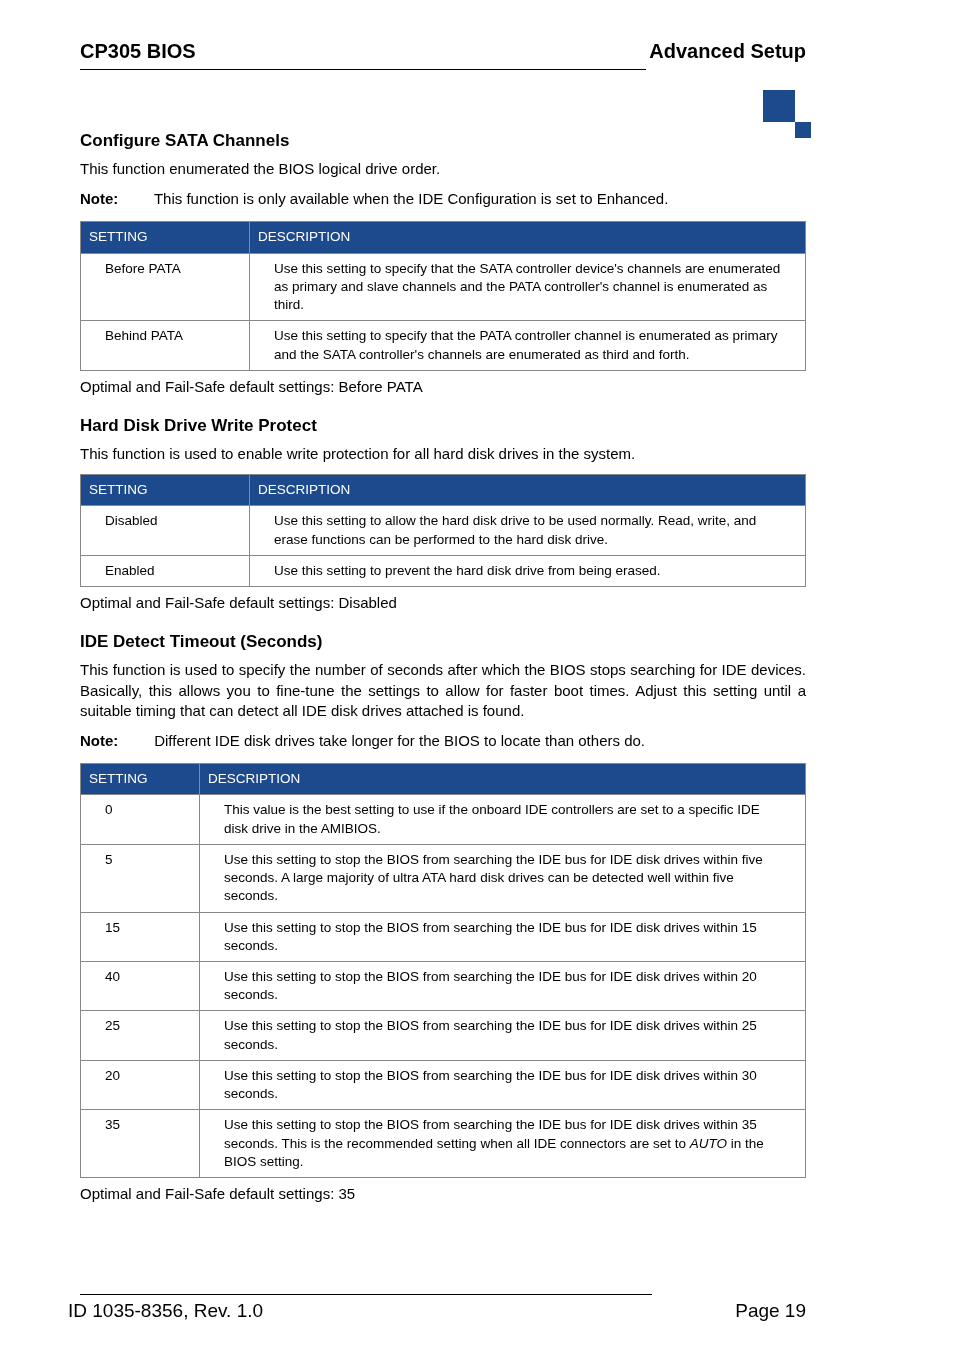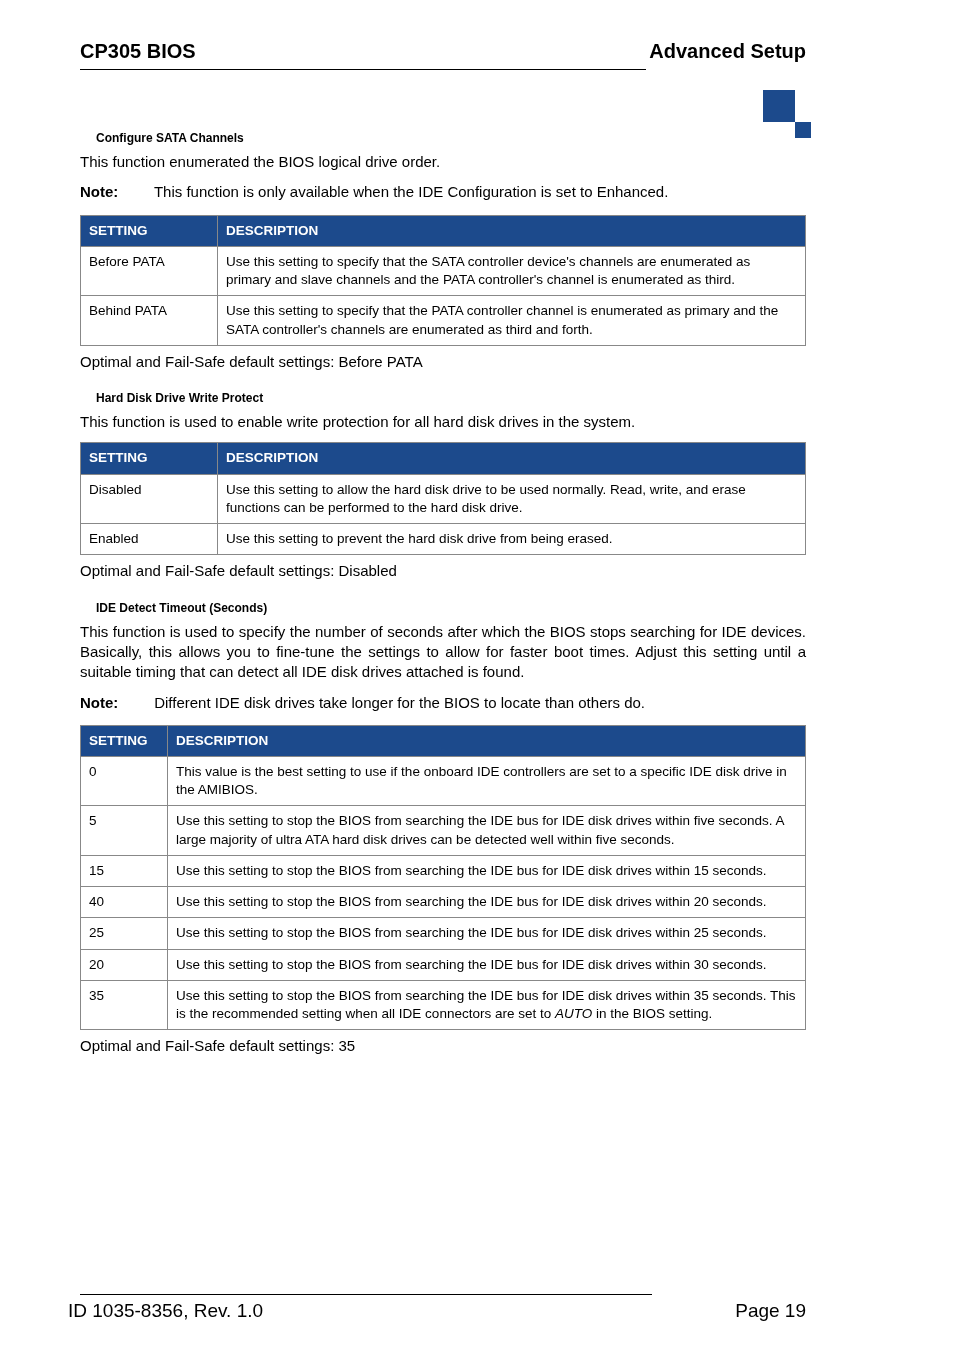--- a/index.html
+++ b/index.html
@@ -48,23 +48,23 @@
     top: 32px; right: 0;
     width: 16px; height: 16px;
     background: #1c4a8c;
   }
   .content {
     margin-top: 60px;
     font-size: 15px;
     line-height: 1.35;
   }
   h3.section {
-    font-size: 12px;
+    font-size: 17px;
     font-weight: bold;
-    margin: 18px 0 6px 16px;
+    margin: 18px 0 6px 0;
   }
   p.body {
     margin: 6px 0 10px 0;
     font-size: 15px;
     text-align: justify;
   }
   .note-row {
     margin: 8px 0 12px 0;
     font-size: 15px;
   }
@@ -75,27 +75,27 @@
   table.spec {
     width: 100%;
     border-collapse: collapse;
     margin: 8px 0 6px 0;
     font-size: 13.5px;
   }
   table.spec th {
     background: #1c4a8c;
     color: #fff;
     text-align: left;
-    font-weight: bold;
+    font-weight: normal;
     padding: 6px 8px;
     border: 1px solid #888;
   }
   table.spec td {
     border: 1px solid #888;
-    padding: 6px 8px;
+    padding: 6px 24px;
     vertical-align: top;
     line-height: 1.35;
     margin-top: 16px;
   }
   table.spec.col-narrow th:first-child,
   table.spec.col-narrow td:first-child { width: 120px; }
   table.spec.col-xnarrow th:first-child,
   table.spec.col-xnarrow td:first-child { width: 70px; }
   .footer-rule {
     border: none;

